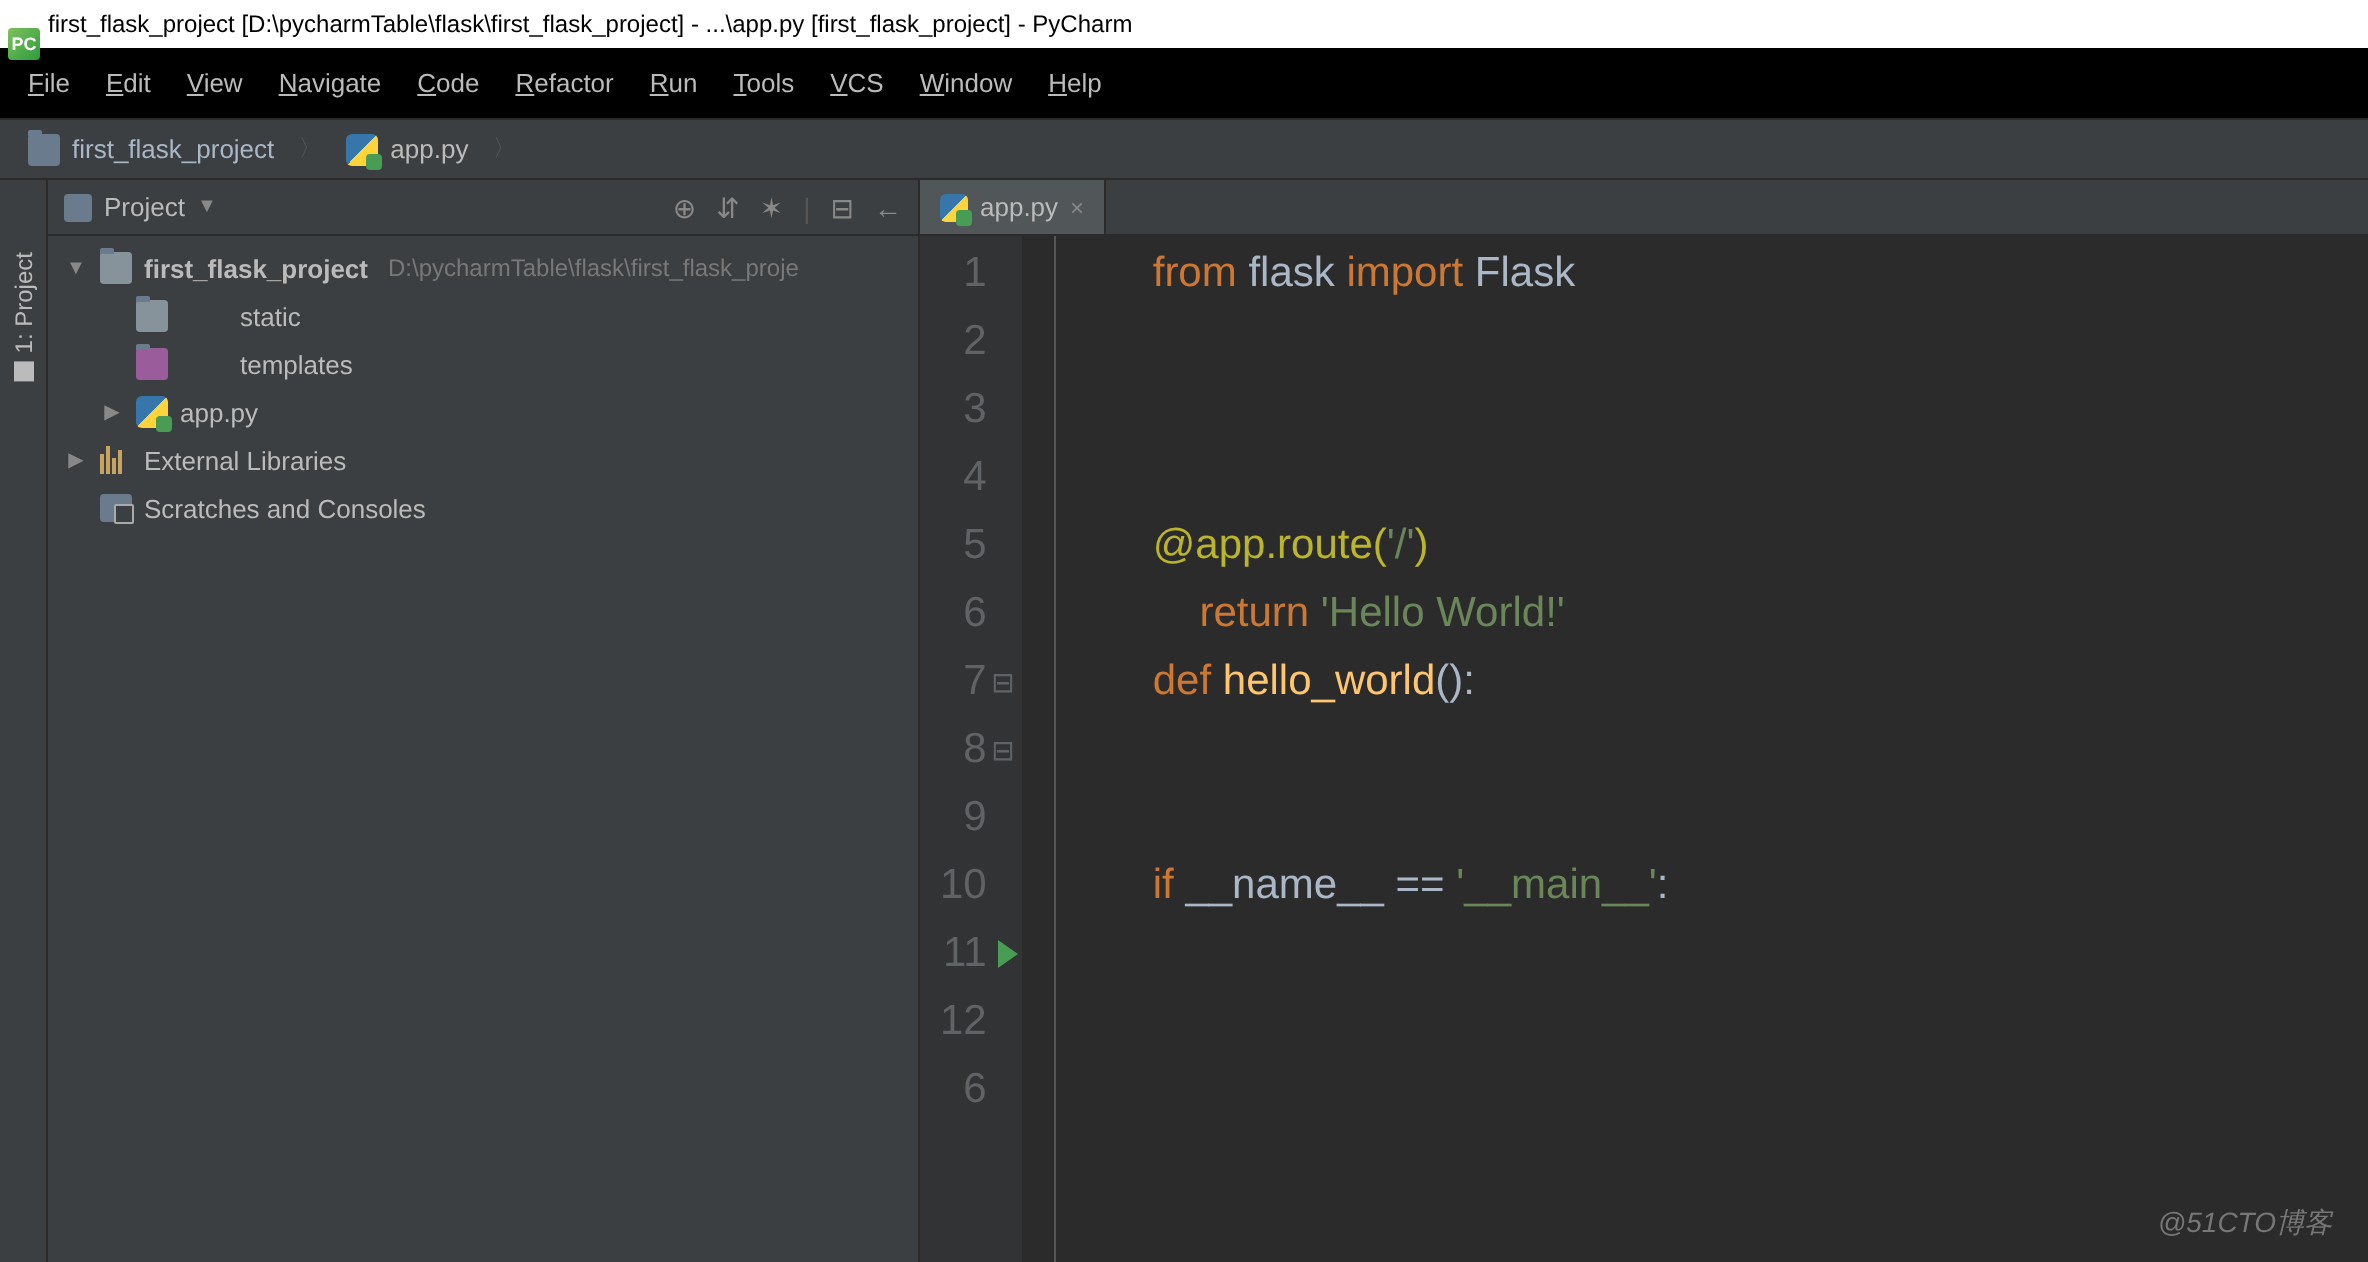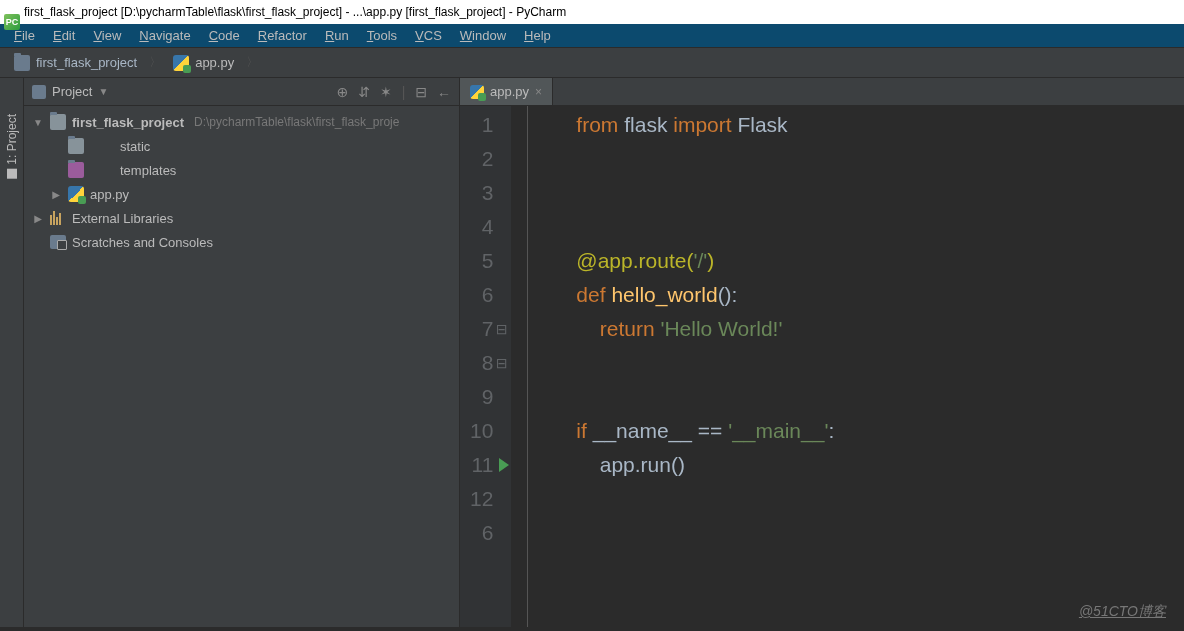--- a/index.html
+++ b/index.html
@@ -1,21 +1,21 @@
 <!DOCTYPE html>
 <html><head>
 <meta charset="utf-8">
 <style>
 * { margin: 0; padding: 0; box-sizing: border-box; font-family: "Segoe UI", Tahoma, sans-serif; }
 body { width: 1184px; height: 631px; background: #2b2b2b; overflow: hidden; position: relative; }
 
 .titlebar { height: 24px; background: #fff; display: flex; align-items: center; padding: 0 4px; gap: 4px; font-size: 12px; color: #000; }
 .titlebar .app-icon { width: 16px; height: 16px; background: linear-gradient(135deg,#7fc15c,#2c9c3e); border-radius: 2px; display: flex; align-items: center; justify-content: center; color: #fff; font-size: 9px; font-weight: bold; margin-top: 20px; }
 
-.menubar { height: 24px; background: #0c4a6e; display: flex; align-items: center; padding: 0 6px; gap: 2px; border-bottom: 1px solid #2b2b2b; }
+.menubar { height: 36px; background: #000000; display: flex; align-items: center; padding: 0 6px; gap: 2px; border-bottom: 1px solid #2b2b2b; }
 .menubar .menu-item { color: #bbbbbb; font-size: 13px; padding: 3px 8px; cursor: pointer; }
 .menubar .menu-item .u { text-decoration: underline; }
 
 .navbar { height: 30px; background: #3c3f41; display: flex; align-items: center; padding: 0 8px; gap: 4px; border-bottom: 1px solid #2b2b2b; }
 .crumb { display: flex; align-items: center; gap: 6px; color: #a9b7c6; font-size: 13px; padding: 2px 6px; }
 .crumb.sel { color: #bbb; }
 .crumb svg, .folder-ico, .py-ico { width: 16px; height: 16px; flex-shrink: 0; }
 .chevron { color: #555; font-size: 12px; padding: 0 2px; }
 
 .folder-ico { background: #6a7b8d; border-radius: 2px; position: relative; }
@@ -64,21 +64,21 @@
 .gutter .marker { position: absolute; right: -14px; top: 50%; transform: translateY(-50%); color: #606366; font-size: 14px; }
 .gutter .run-marker { position: absolute; right: -16px; top: 50%; transform: translateY(-50%); width: 0; height: 0; border-left: 10px solid #499c54; border-top: 7px solid transparent; border-bottom: 7px solid transparent; cursor: pointer; }
 .code { flex: 1; padding: 2px 14px; border-left: 1px solid #555; margin-left: 16px; position: relative; }
 .code .line { height: 34px; white-space: pre; color: #a9b7c6; margin-left: 34px; }
 .kw { color: #cc7832; }
 .str { color: #6a8759; }
 .dec { color: #bbb529; }
 .fn { color: #ffc66d; }
 .nm { color: #a9b7c6; }
 
-.watermark { position: absolute; right: 18px; bottom: 10px; color: #777; font-size: 14px; font-style: italic; text-decoration: underline; }
+.watermark { position: absolute; right: 18px; bottom: 10px; color: #777; font-size: 14px; font-style: italic; }
 </style>
 </head>
 <body>
 
 <div class="titlebar">
   <div class="app-icon">PC</div>
   <span>first_flask_project [D:\pycharmTable\flask\first_flask_project] - ...\app.py [first_flask_project] - PyCharm</span>
 </div>
 
 <div class="menubar" id="menubar">
@@ -194,26 +194,25 @@
           <div class="ln">11<div class="run-marker"></div></div>
           <div class="ln">12</div>
           <div class="ln">6</div>
         </div>
       <div class="code" id="code">
           <div class="line"><span class="kw">from </span><span class="nm">flask </span><span class="kw">import </span><span class="nm">Flask</span></div>
           <div class="line"></div>
           <div class="line"></div>
           <div class="line"></div>
           <div class="line"><span class="dec">@app.route(</span><span class="str">'/'</span><span class="dec">)</span></div>
+          <div class="line"><span class="nm">    </span><span class="kw">return </span><span class="str">'Hello World!'</span></div>
           <div class="line"><span class="kw">def </span><span class="fn">hello_world</span><span class="nm">():</span></div>
-          <div class="line"><span class="nm">    </span><span class="kw">return </span><span class="str">'Hello World!'</span></div>
           <div class="line"></div>
           <div class="line"></div>
           <div class="line"><span class="kw">if </span><span class="nm">__name__ == </span><span class="str">'__main__'</span><span class="nm">:</span></div>
-          <div class="line"><span class="nm">    app.run()</span></div>
           <div class="line"></div>
         </div>
     </div>
   </div>
 
 </div>
 
 <div class="watermark">@51CTO博客</div>
 
 </body></html>

